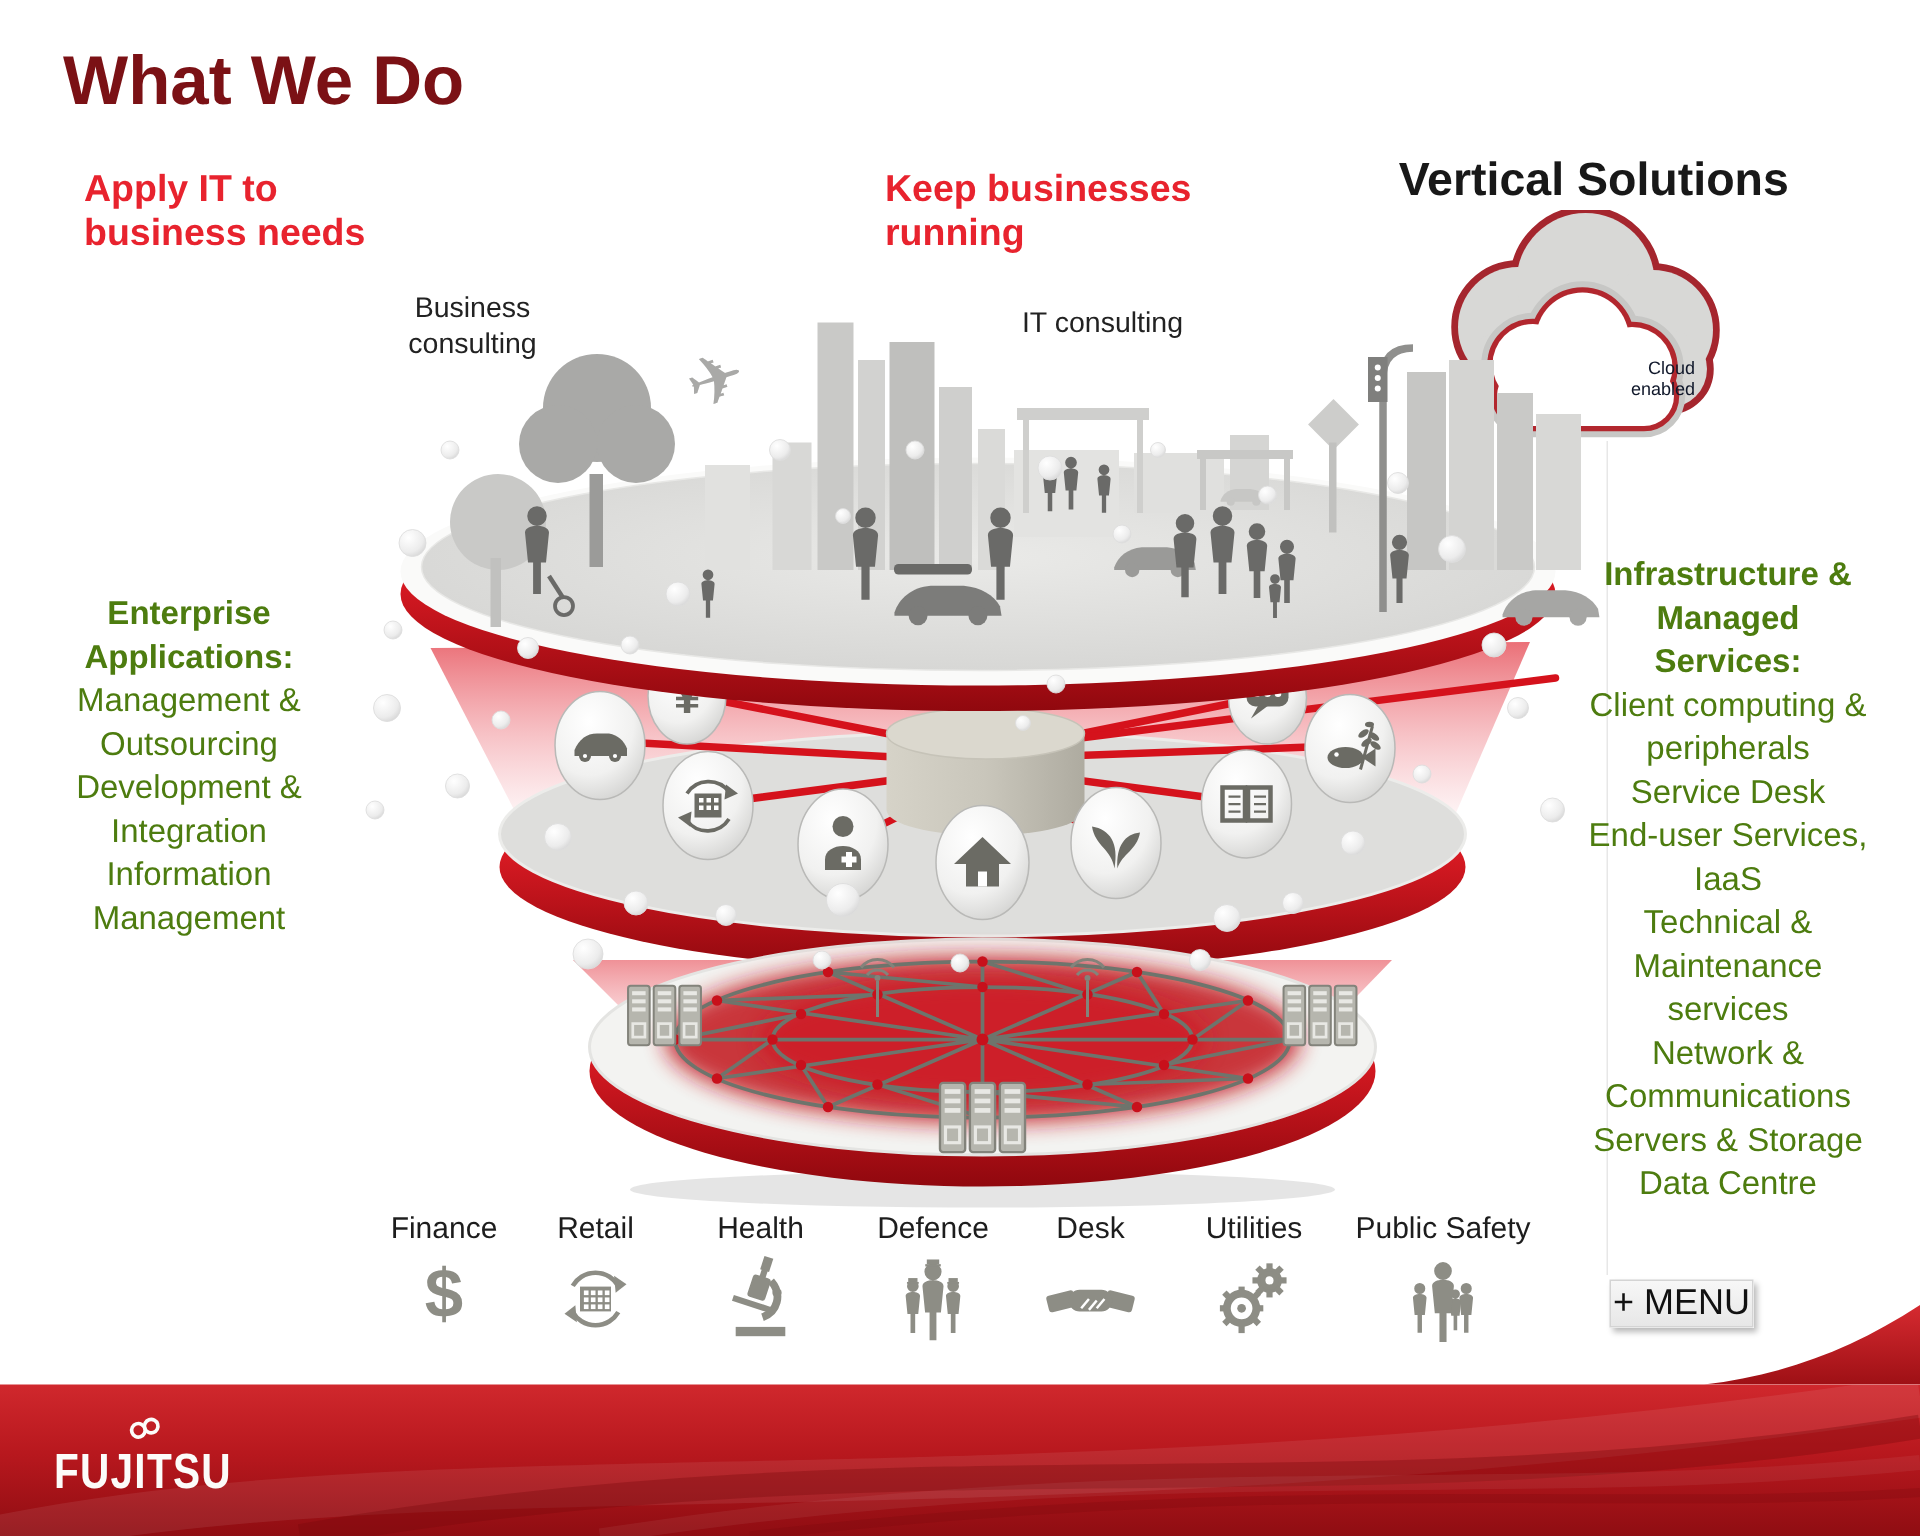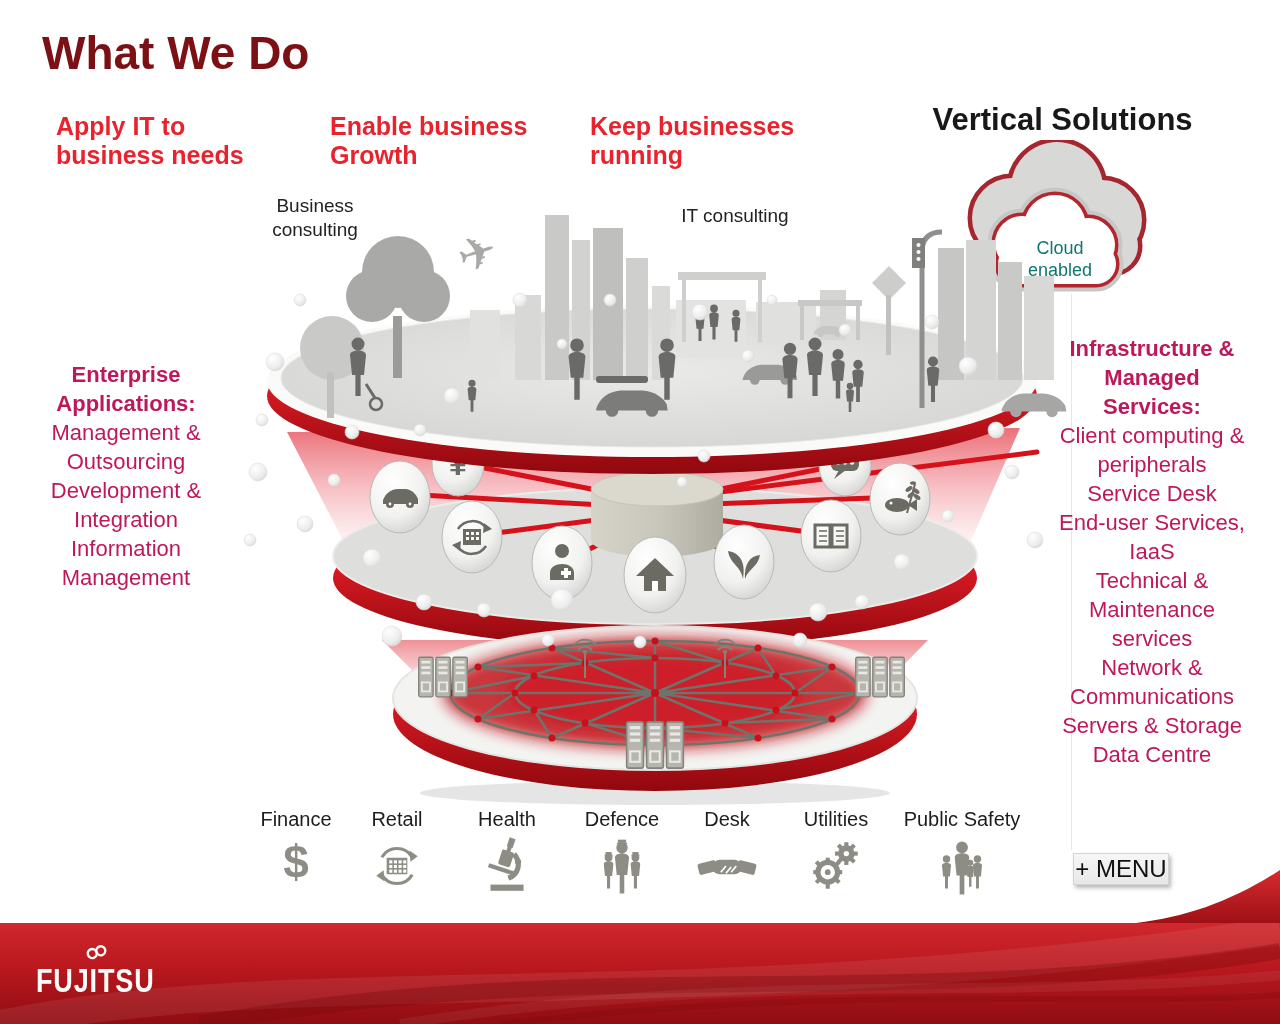--- a/index.html
+++ b/index.html
@@ -9,28 +9,28 @@
   .pillar{position:absolute;font-weight:bold;color:#e8232e;font-size:25px;line-height:1.15;
           text-align:left;white-space:pre-line;}
   #pillar-apply{left:56px;top:112px;width:220px;}
   #pillar-enable{left:330px;top:112px;width:215px;}
   #pillar-keep{left:590px;top:112px;width:230px;}
   .vertical-solutions{position:absolute;left:920px;top:102px;width:285px;text-align:center;
           font-size:31px;font-weight:bold;color:#181818;}
   .consult{position:absolute;color:#222;font-size:19px;text-align:center;white-space:pre-line;line-height:1.25;}
   #consult-business{left:240px;top:194px;width:150px;}
   #consult-it{left:650px;top:204px;width:170px;}
-  .side-panel{position:absolute;text-align:center;color:#be185d;font-size:22px;line-height:1.32;}
+  .side-panel{position:absolute;text-align:center;color:#4d7c0f;font-size:22px;line-height:1.32;margin-top:34px;}
   .side-panel .heading{font-weight:bold;white-space:pre-line;}
   #left-panel{left:28px;top:360px;width:196px;}
   #right-panel{left:1048px;top:334px;width:208px;}
   .vline{position:absolute;left:1071px;top:294px;width:1px;height:556px;background:#e7e7e7;}
   .cloud-wrap{position:absolute;left:950px;top:140px;width:215px;height:165px;}
-  .cloud-label{position:absolute;left:990px;top:238px;width:140px;text-align:center;color:#0f766e;
-          font-size:18px;line-height:1.2;white-space:pre-line;}
+  .cloud-label{position:absolute;left:990px;top:238px;width:140px;text-align:right;color:#0f172a;
+          font-size:12px;line-height:1.2;white-space:pre-line;}
   .diagram{position:absolute;left:230px;top:195px;width:840px;height:620px;}
   .industry{position:absolute;top:808px;text-align:center;color:#1d1d1d;font-size:20px;}
   .industry .icon{margin-top:4px;height:62px;display:flex;align-items:flex-start;justify-content:center;}
   .dollar-glyph{font-size:46px;font-weight:bold;color:#8d8d85;line-height:54px;}
   .menu-button{position:absolute;left:1073px;top:853px;width:94px;height:30px;
           background:linear-gradient(180deg,#f7f7f7,#e7e7e7);border:1px solid #d4d4d4;
           box-shadow:2px 3px 4px rgba(0,0,0,.28);font-size:24px;color:#111;
           display:flex;align-items:center;justify-content:center;cursor:pointer;text-align:center;}
   .corner-swoosh{position:absolute;left:1136px;top:870px;}
   .footer{position:absolute;left:0;top:923px;width:1280px;height:101px;
@@ -41,22 +41,20 @@
 </style>
 </head>
 <body>
 
 <div class="slide">
 
   <div class="title">What We Do</div>
 
   <div class="pillar" id="pillar-apply">Apply IT to
 business needs</div>
-  <div class="pillar" id="pillar-enable">Enable business
-Growth</div>
   <div class="pillar" id="pillar-keep">Keep businesses
 running</div>
   <div class="vertical-solutions">Vertical Solutions</div>
 
   <div class="consult" id="consult-business">Business
 consulting</div>
   <div class="consult" id="consult-it">IT consulting</div>
 
   <div class="vline"></div>
 

